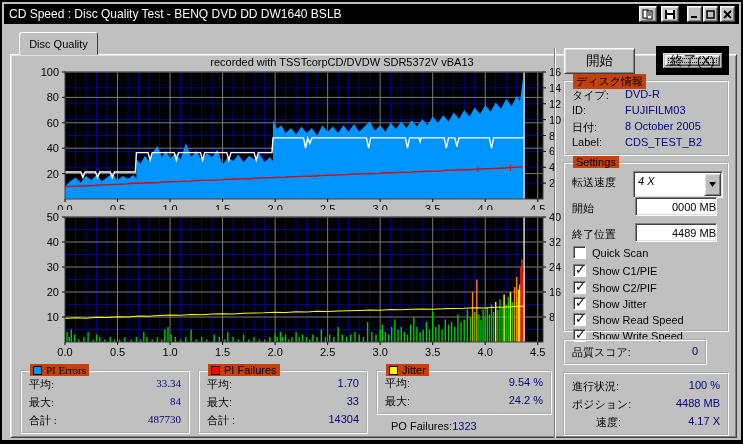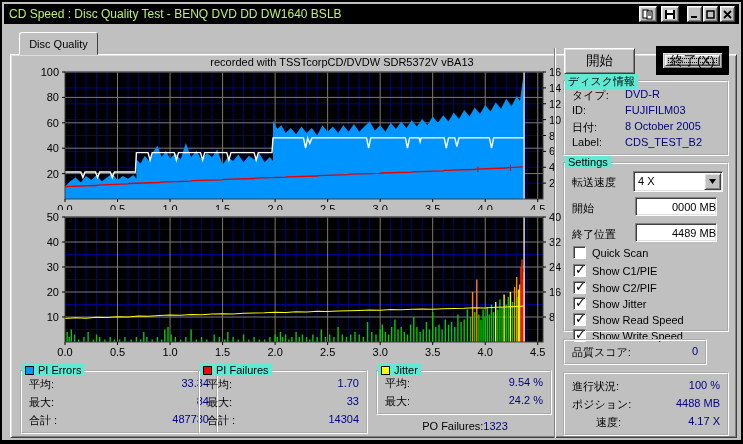--- a/index.html
+++ b/index.html
@@ -1,63 +1,63 @@
 <!DOCTYPE html>
 <html><head>
 <meta charset="utf-8">
 <style>
   html,body{margin:0;padding:0;background:#555;}
   *{box-sizing:border-box;}
   body{font-family:"Liberation Sans","DejaVu Sans",sans-serif;font-size:11px;color:#000;}
   .window{position:relative;width:743px;height:444px;background:#c0c0c0;
           border:2px solid #000;border-bottom-width:4px;overflow:hidden;}
-  .titlebar{position:absolute;left:2px;top:2px;right:2px;height:20px;background:#000;color:#bef264;
+  .titlebar{position:absolute;left:2px;top:2px;right:2px;height:20px;background:#000;color:#ffffff;
             display:flex;align-items:center;padding-left:5px;font-size:12px;}
   .tb-btn{position:absolute;top:2px;height:16px;background:#c0c0c0;
           border:1px solid;border-color:#fff #404040 #404040 #fff;
           box-shadow:inset 1px 1px 0 #dfdfdf, inset -1px -1px 0 #808080;
           display:flex;align-items:center;justify-content:center;padding:0;}
   .raised{background:#c0c0c0;border:1px solid;border-color:#fff #404040 #404040 #fff;
           box-shadow:inset 1px 1px 0 #dfdfdf, inset -1px -1px 0 #808080;}
   .sunken{background:#fff;border:1px solid;border-color:#808080 #fff #fff #808080;
           box-shadow:inset 1px 1px 0 #404040, inset -1px -1px 0 #dfdfdf;}
   .tab{position:absolute;left:17px;top:30px;width:79px;height:23px;background:#c0c0c0;
        border:1px solid;border-color:#fff #404040 #c0c0c0 #fff;border-radius:3px 3px 0 0;
        display:flex;align-items:center;justify-content:center;z-index:3;}
   .tabpage{position:absolute;left:8px;top:52px;width:727px;height:384px;background:#c0c0c0;
        border:1px solid;border-color:#fff #404040 #404040 #fff;
        box-shadow:inset 1px 1px 0 #dfdfdf, inset -1px -1px 0 #808080;}
   .chart-title{position:absolute;left:140px;top:54px;width:400px;text-align:center;z-index:2;}
   svg.chart{position:absolute;}
   .gbox{position:absolute;border:2px groove #fff;}
-  .gbox .cap{position:absolute;top:-8px;left:0;background:#5eead4;padding:0 3px;
+  .gbox .cap{position:absolute;top:-8px;left:8px;background:#c2410c;padding:0 3px;
              display:flex;align-items:center;gap:4px;}
   .swatch{display:inline-block;width:9px;height:9px;border:1px solid #000;}
   .row{position:absolute;left:7px;right:7px;display:flex;justify-content:space-between;}
   .val{color:#000080;}
   .btn{position:absolute;display:flex;align-items:center;justify-content:center;
        background:#c0c0c0;border:1px solid;border-color:#fff #404040 #404040 #fff;
        box-shadow:inset 1px 1px 0 #dfdfdf, inset -1px -1px 0 #808080;}
   .btn.default{border:7px solid #000000;}
   .btn.default .inner{position:absolute;left:2px;top:2px;right:2px;bottom:2px;
        border:1px solid;border-color:#fff #404040 #404040 #fff;
        box-shadow:inset 1px 1px 0 #dfdfdf, inset -1px -1px 0 #808080;
        display:flex;align-items:center;justify-content:center;}
   .btn.default .focus{position:absolute;left:5px;top:5px;right:5px;bottom:5px;border:1px dotted #000;}
   .cb{position:absolute;display:flex;align-items:center;gap:6px;}
   .cb .box{width:13px;height:13px;background:#fff;border:1px solid;border-color:#808080 #fff #fff #808080;
            box-shadow:inset 1px 1px 0 #404040;position:relative;}
   .cb.checked .box::after{content:"✓";position:absolute;left:1px;top:-3px;font-weight:bold;font-size:13px;color:#000;}
-  .combo{position:absolute;height:21px;}
+  .combo{position:absolute;height:27px;font-style:italic;}
   .combo .txt{position:absolute;left:0;top:0;right:0;bottom:0;padding:3px 0 0 4px;}
   .combo .drop{position:absolute;right:1px;top:1px;width:17px;bottom:1px;display:flex;align-items:center;justify-content:center;}
   .input{position:absolute;height:19px;padding:3px 0 0 4px;text-align:right;}
   .divider{position:absolute;left:552px;top:46px;width:2px;height:390px;
            border-left:1px solid #808080;border-right:1px solid #fff;}
-  .polabel{position:absolute;display:flex;justify-content:center;}
+  .polabel{position:absolute;display:flex;justify-content:flex-start;margin-left:8px;}
 </style>
 </head>
 <body>
 
 <div class="window">
 
   <div class="titlebar">
     <span>CD Speed : Disc Quality Test - BENQ    DVD DD DW1640    BSLB</span>
     <button class="tb-btn" style="right:82px;width:18px;">
       <svg width="12" height="11" viewBox="0 0 12 11">
@@ -535,21 +535,21 @@
     <div class="row" style="top:23px;">
       <span>ポジション:</span>
       <span class="val">4488 MB</span>
     </div>
     <div class="row" style="top:41px;margin-left:24px;">
       <span>速度:</span>
       <span class="val">4.17 X</span>
     </div>
   </div>
 
-  <div class="gbox" style="left:18px;top:368px;width:198px;height:64px;">
+  <div class="gbox" style="left:18px;top:368px;width:170px;height:64px;font-family:Liberation Serif, serif;">
     <span class="cap">
       <span class="swatch" style="background: rgb(0, 148, 255);"></span>
       <span>PI Errors</span>
     </span>
     <div class="row" style="top:5px;">
         <span>平均:</span>
         <span class="val">33.34</span>
       </div>
     <div class="row" style="top:23px;">
         <span>最大:</span>

